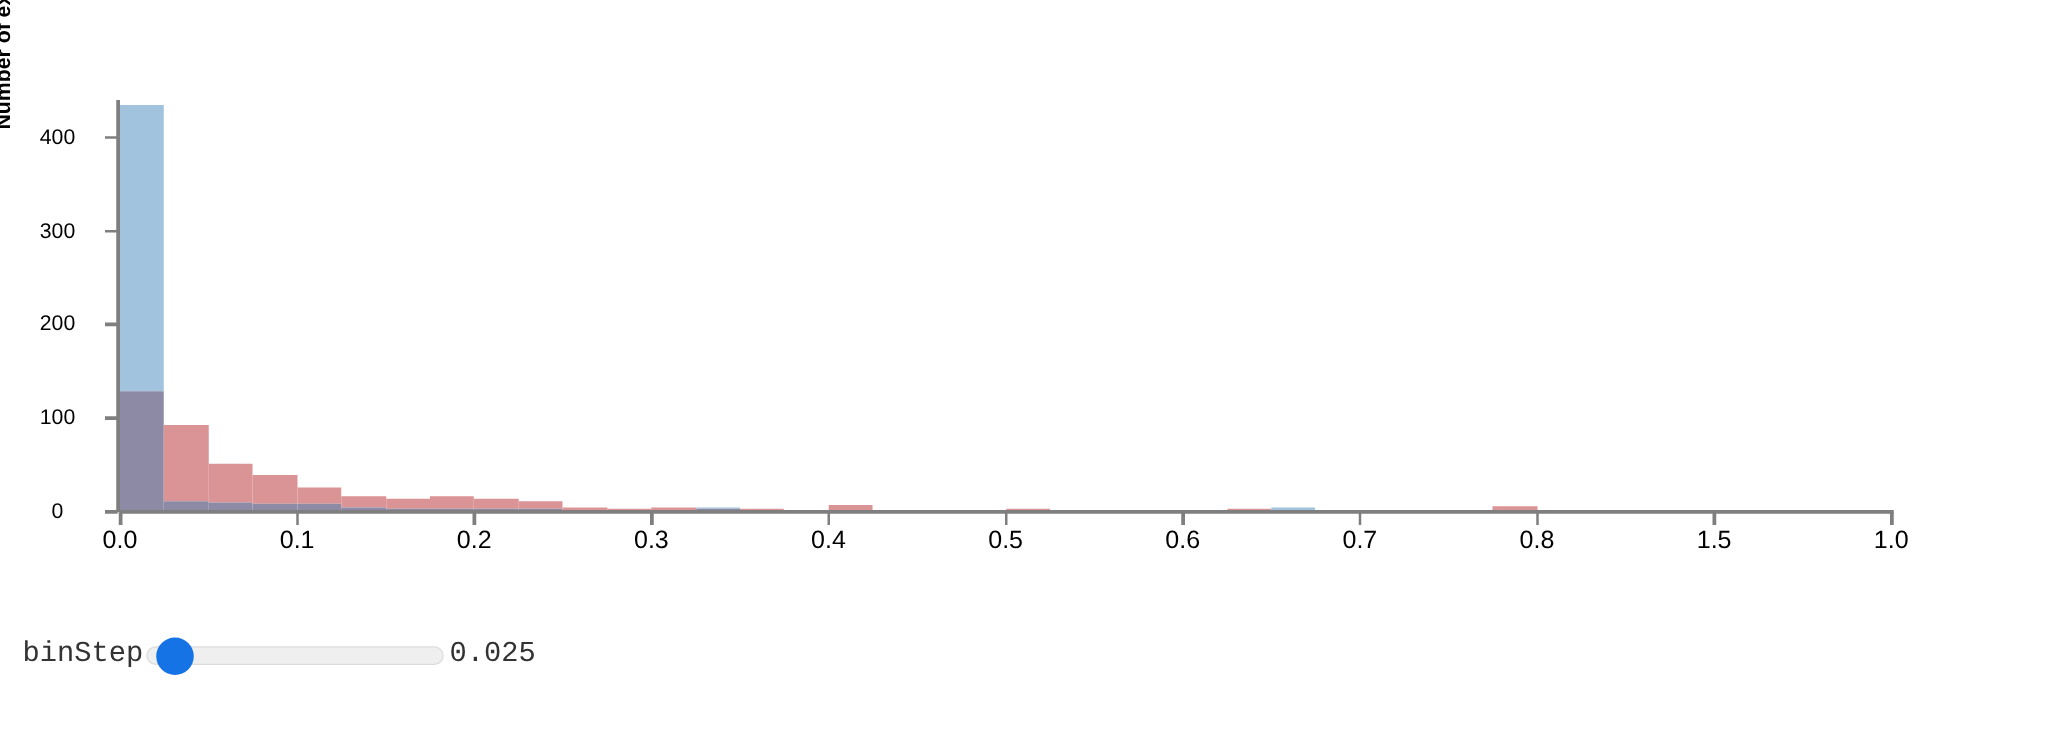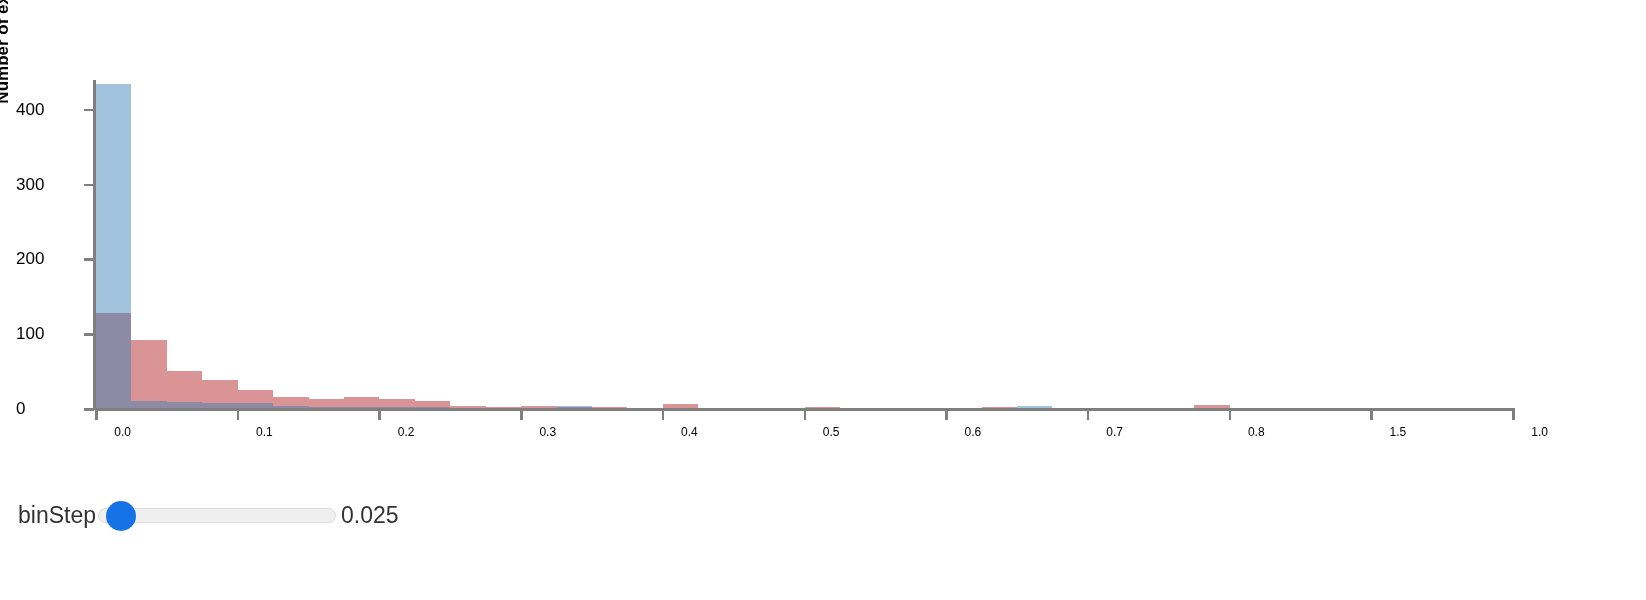--- a/index.html
+++ b/index.html
@@ -82,39 +82,39 @@
     position: absolute;
     left: 84px;
     width: 10px;
     height: 2.5px;
     background: #7f7f7f;
   }
   .y-tick-label {
     position: absolute;
     right: 1570px;
     width: 60px;
-    text-align: left;
+    text-align: center;
     font-size: 17px;
     line-height: 17px;
     color: #000;
   }
   .x-tick-mark {
     position: absolute;
     top: 410px;
     width: 2.5px;
     height: 10px;
     background: #7f7f7f;
   }
   .x-tick-label {
     position: absolute;
     top: 423px;
     width: 70px;
     margin-left: -35px;
-    text-align: right;
-    font-size: 12px;
+    text-align: center;
+    font-size: 20px;
     line-height: 19px;
     color: #000;
   }
   #y-axis-title {
     position: absolute;
     left: -7px;
     top: 140px;
     width: 240px;
     text-align: center;
     font-size: 17px;
@@ -133,22 +133,23 @@
     font-weight: bold;
     white-space: nowrap;
   }
 
   
   #slider-widget {
     position: absolute;
     left: 18px;
     top: 495px;
     display: flex;
-    align-items: center;
+    align-items: flex-end;
     height: 40px;
+    font-family: Liberation Mono, monospace;
   }
   #slider-label {
     font-size: 23px;
     color: #333333;
     line-height: 23px;
     white-space: nowrap;
   }
   #slider-control {
     position: relative;
     width: 238px;

